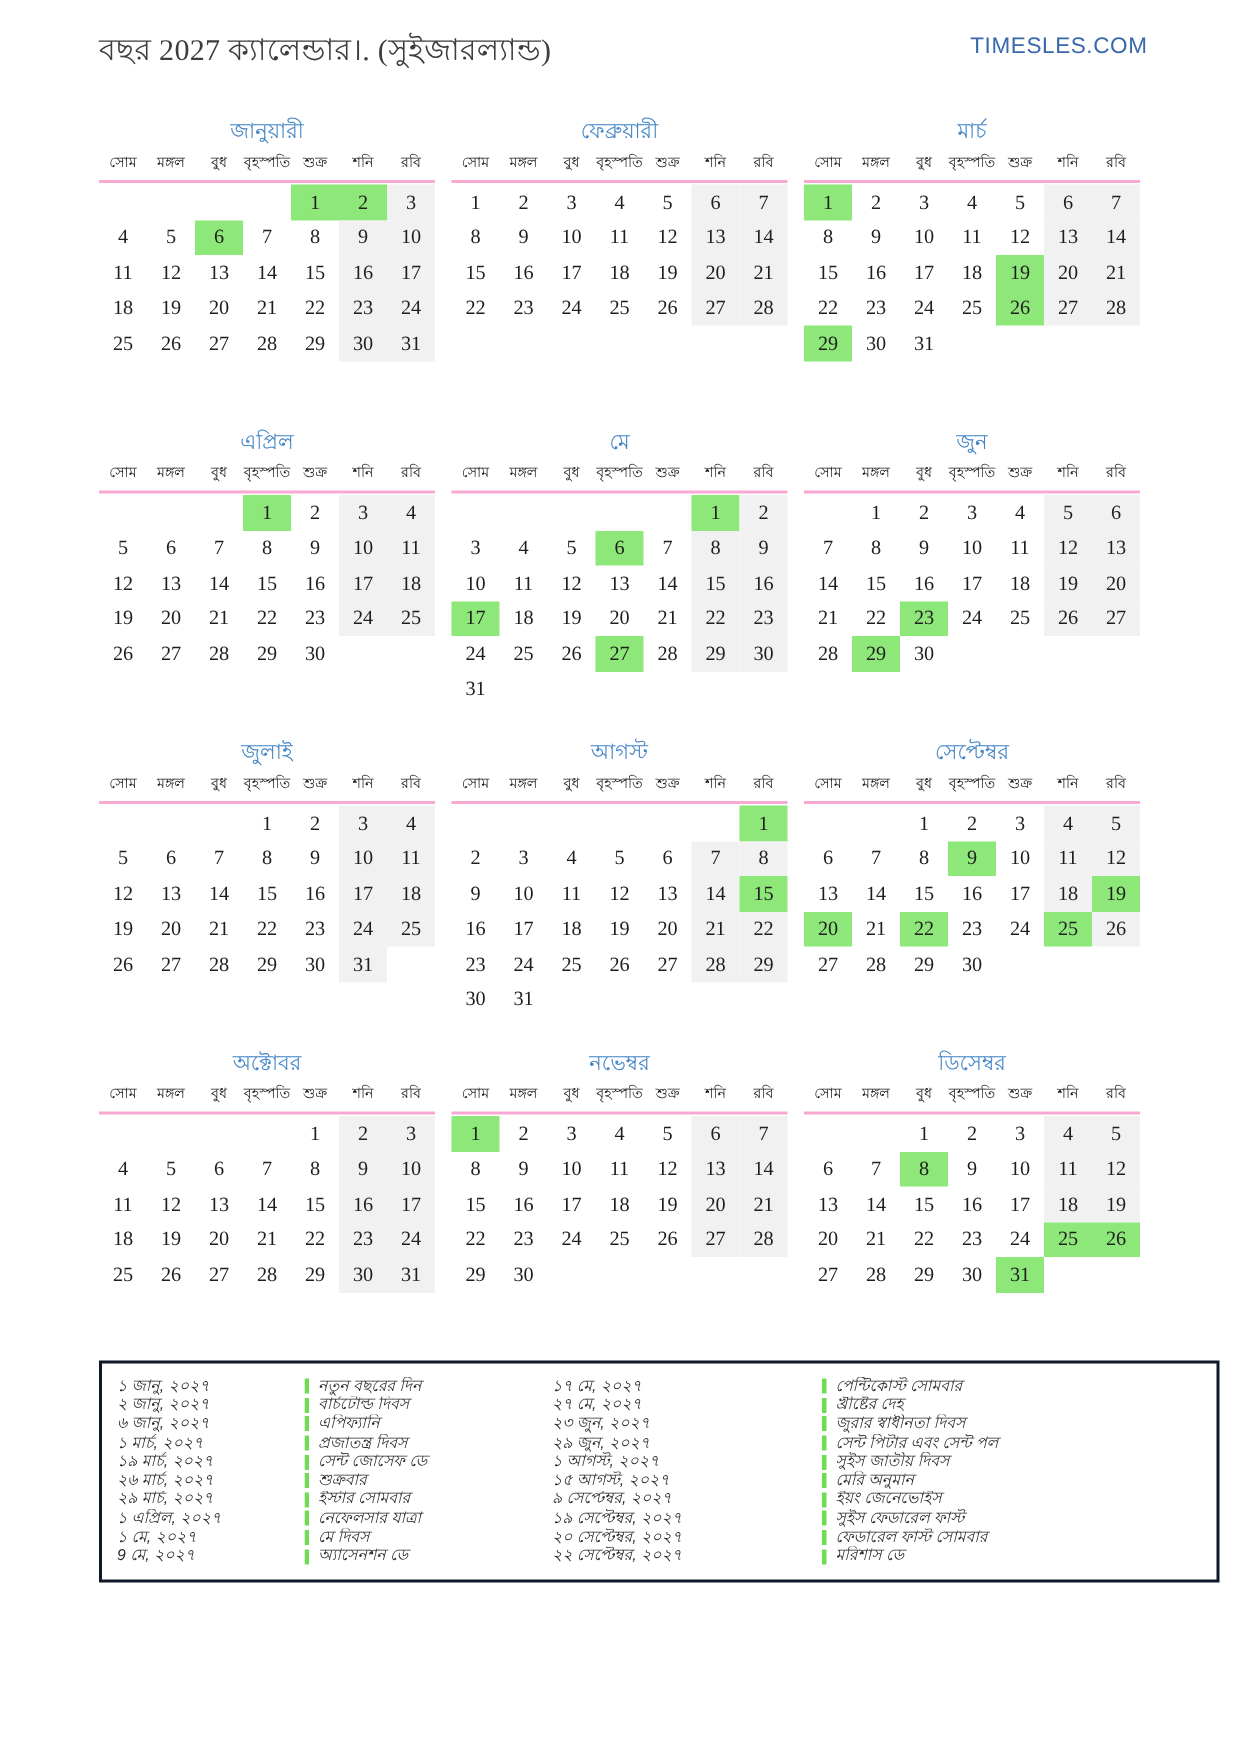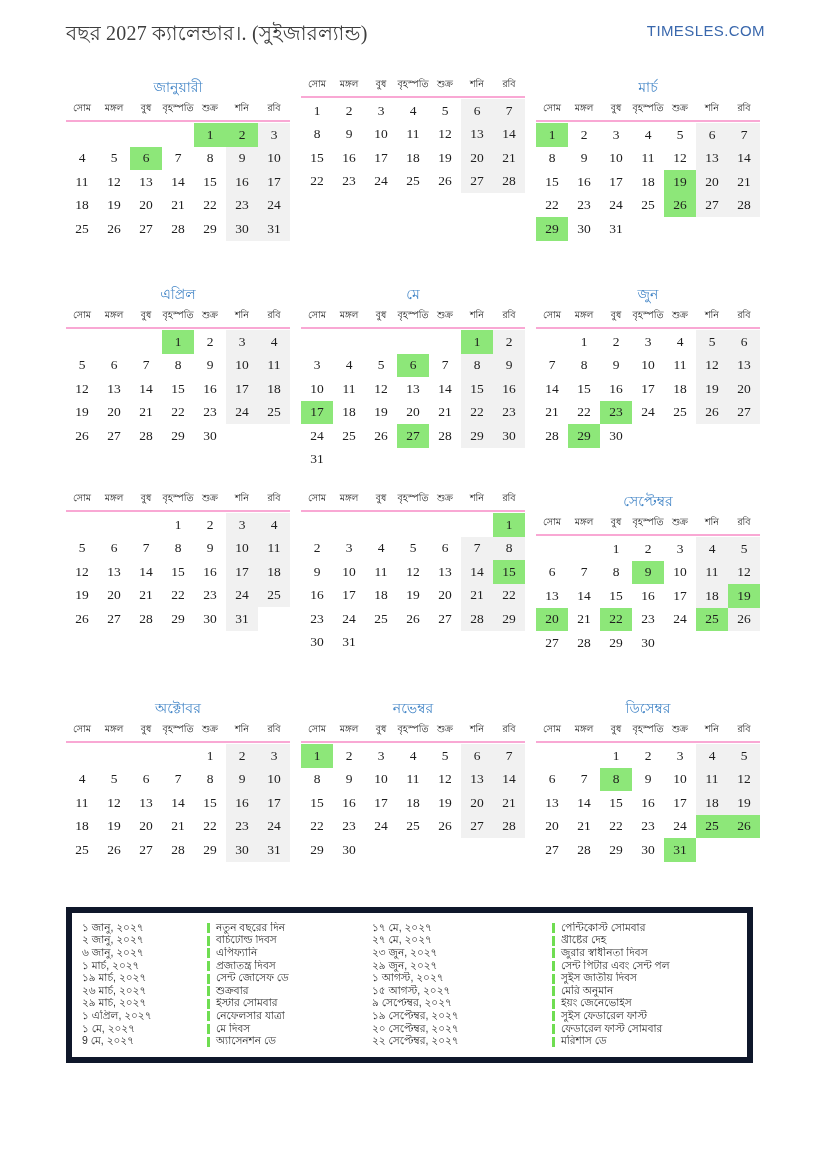--- a/index.html
+++ b/index.html
@@ -9,21 +9,21 @@
   .site-link{font-family:Liberation Sans, sans-serif;font-size:15px;color:#3a68ad;text-decoration:none;letter-spacing:.4px;margin-top:4px;}
   .months{margin:26px 0 0 66px;width:694px;display:grid;grid-template-columns:repeat(3,224px);column-gap:11px;row-gap:15px;}
   .month{width:224px;height:192px;}
   .m-title{text-align:center;color:#4486c7;font-size:14px;height:20px;line-height:20px;margin-bottom:4px;}
   .wk-row{display:grid;grid-template-columns:repeat(7,32px);font-size:9.5px;color:#222;text-align:center;padding-bottom:4px;border-bottom:2px solid #f9a8d4;}
   .wk{overflow:hidden;white-space:nowrap;}
   .days{display:grid;grid-template-columns:repeat(7,32px);grid-auto-rows:23.5px;margin-top:1px;}
   .day{display:flex;align-items:center;justify-content:center;font-family:"Liberation Serif",serif;font-size:13.5px;color:#1e1e1e;}
   .day.weekend{background:#f1f1f1;}
   .day.holiday{background:#8de779;}
-  .legend{margin:17px 0 0 66px;width:687px;box-sizing:border-box;border:6px solid #0f172a;padding:9px 6px 9px 10px;display:grid;grid-template-columns:125px 165px 180px auto;}
+  .legend{margin:17px 0 0 66px;width:747px;box-sizing:border-box;border:2px solid #0f172a;padding:9px 6px 9px 10px;display:grid;grid-template-columns:125px 165px 180px auto;font-style:italic;}
   .lg-cell{height:12.6px;display:flex;align-items:center;font-size:10.5px;color:#2e2e2e;overflow:hidden;white-space:nowrap;}
   .lg-bar{display:inline-block;width:3px;height:10px;background:#6fdd52;margin-right:6px;flex:0 0 3px;}
 </style>
 </head>
 <body>
 
 <div class="topbar">
   <h1 class="page-title">বছর 2027 ক্যালেন্ডার।. (সুইজারল্যান্ড)</h1>
   <a class="site-link" href="#">TIMESLES.COM</a>
 </div>
@@ -79,20 +79,21 @@
         <div class="day"></div>
         <div class="day"></div>
         <div class="day"></div>
         <div class="day"></div>
         <div class="day"></div>
         <div class="day"></div>
         <div class="day"></div>
       </div>
     </div>
     <div class="month">
+      <div class="m-title">ফেব্রুয়ারী</div>
       <div class="wk-row">
         <div class="wk">সোম</div>
         <div class="wk">মঙ্গল</div>
         <div class="wk">বুধ</div>
         <div class="wk">বৃহস্পতি</div>
         <div class="wk">শুক্র</div>
         <div class="wk">শনি</div>
         <div class="wk">রবি</div>
       </div>
       <div class="days">
@@ -358,20 +359,21 @@
         <div class="day"></div>
         <div class="day"></div>
         <div class="day"></div>
         <div class="day"></div>
         <div class="day"></div>
         <div class="day"></div>
         <div class="day"></div>
       </div>
     </div>
     <div class="month">
+      <div class="m-title">জুলাই</div>
       <div class="wk-row">
         <div class="wk">সোম</div>
         <div class="wk">মঙ্গল</div>
         <div class="wk">বুধ</div>
         <div class="wk">বৃহস্পতি</div>
         <div class="wk">শুক্র</div>
         <div class="wk">শনি</div>
         <div class="wk">রবি</div>
       </div>
       <div class="days">
@@ -413,20 +415,21 @@
         <div class="day"></div>
         <div class="day"></div>
         <div class="day"></div>
         <div class="day"></div>
         <div class="day"></div>
         <div class="day"></div>
         <div class="day"></div>
       </div>
     </div>
     <div class="month">
+      <div class="m-title">আগস্ট</div>
       <div class="wk-row">
         <div class="wk">সোম</div>
         <div class="wk">মঙ্গল</div>
         <div class="wk">বুধ</div>
         <div class="wk">বৃহস্পতি</div>
         <div class="wk">শুক্র</div>
         <div class="wk">শনি</div>
         <div class="wk">রবি</div>
       </div>
       <div class="days">

